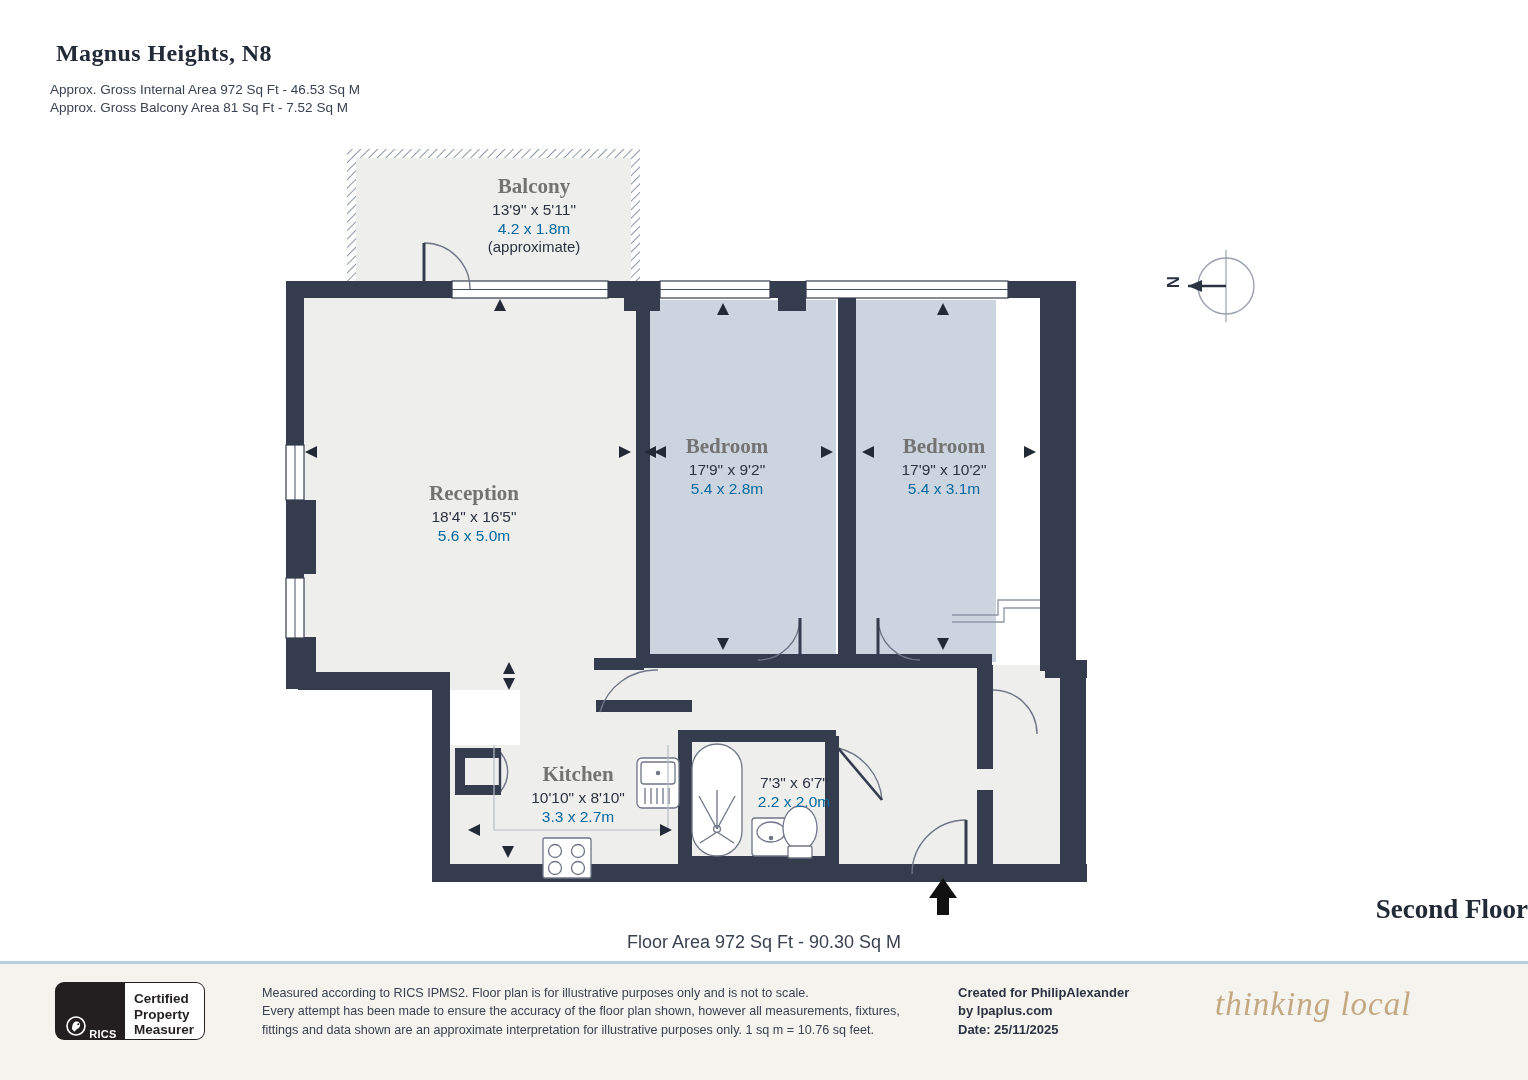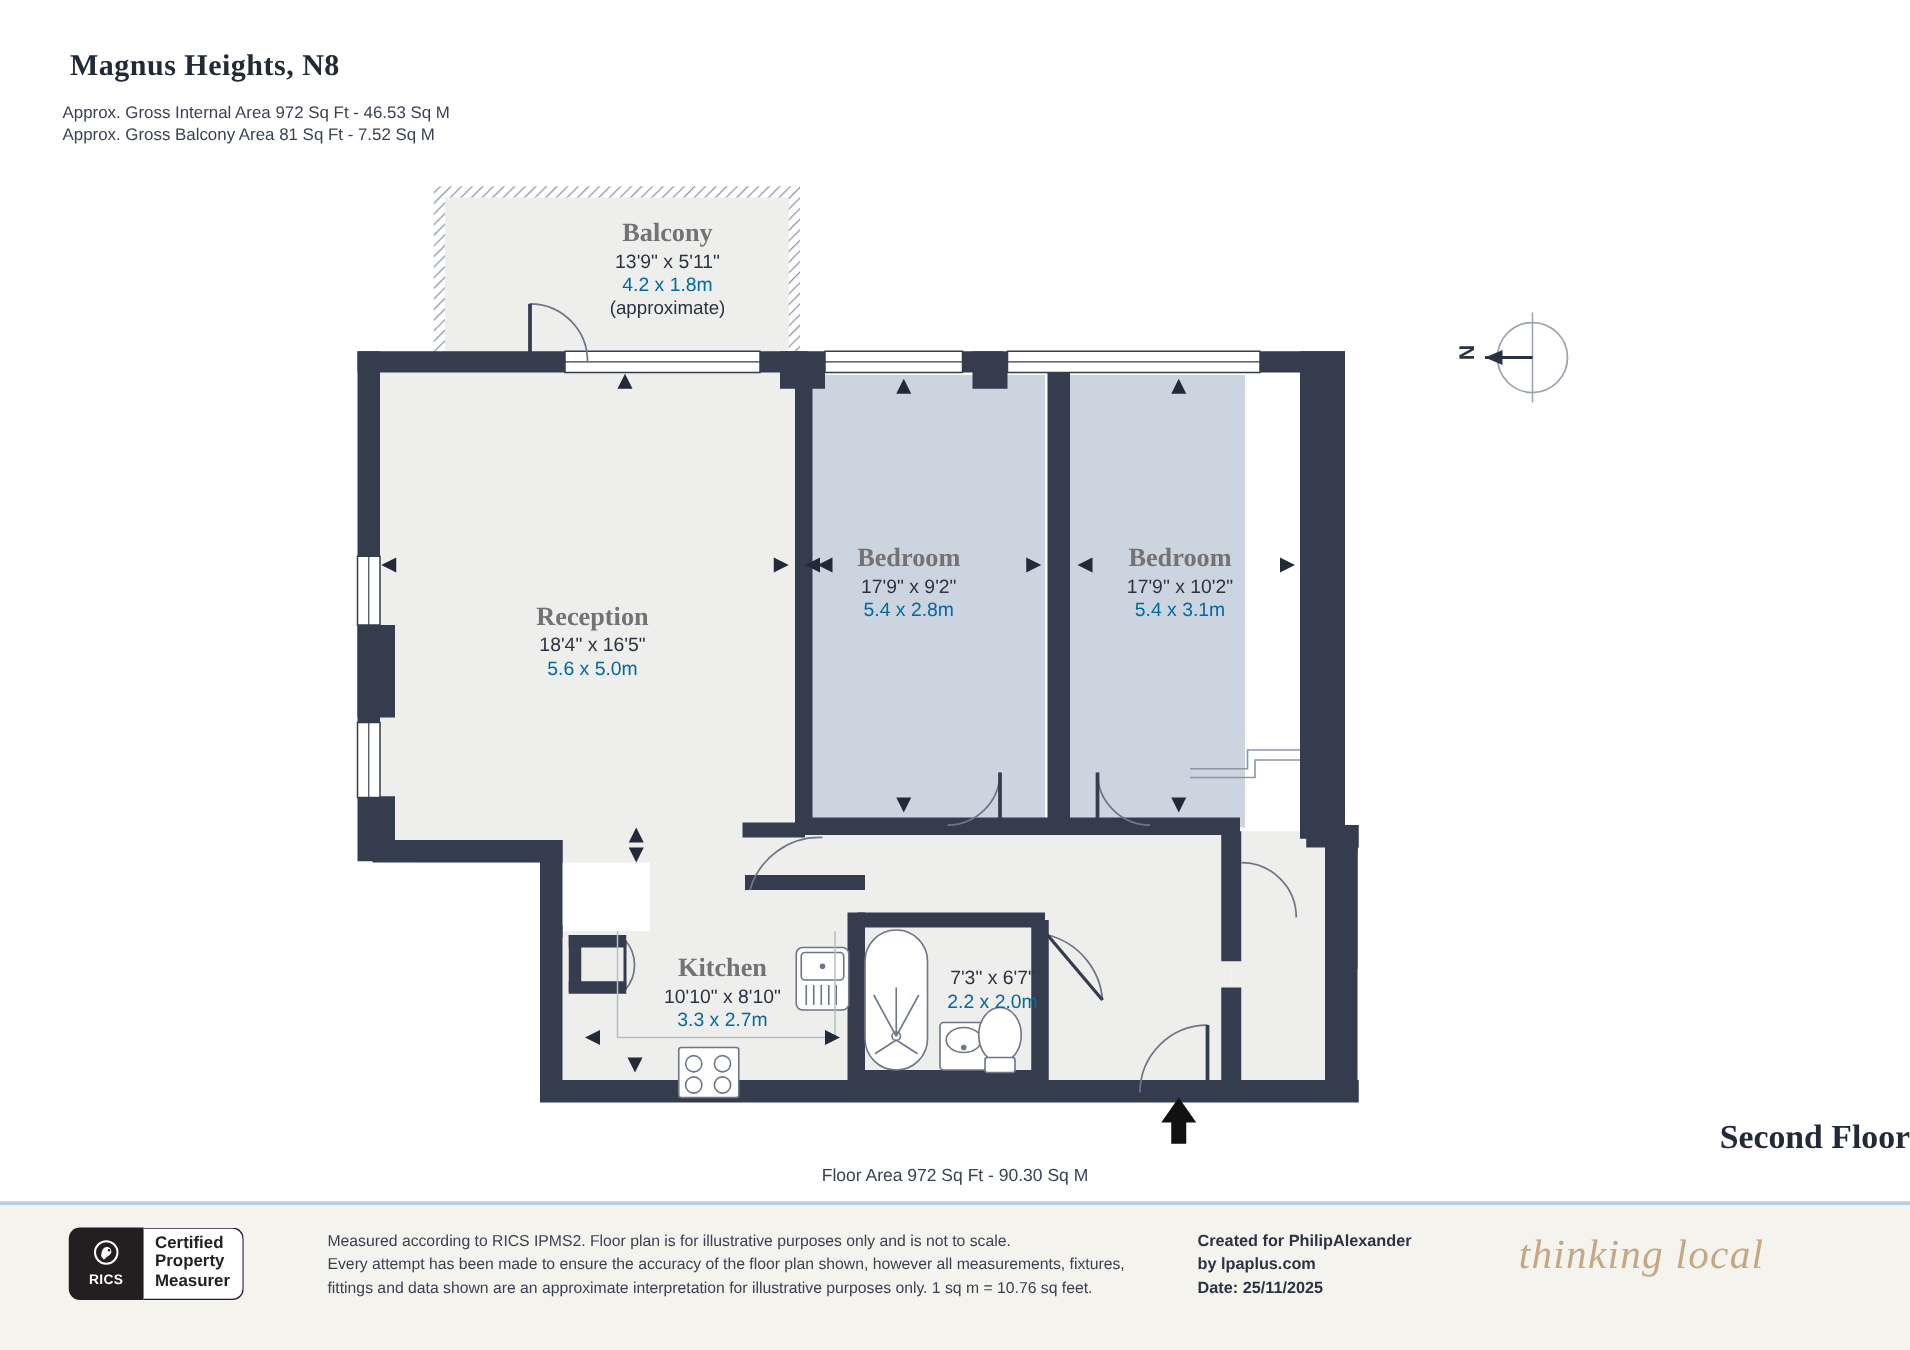--- a/index.html
+++ b/index.html
@@ -36,43 +36,43 @@
   .rlabel .d1{font-size:15.5px;color:#2b3242;display:block;margin-top:1px;}
   .rlabel .d2{font-size:15.5px;color:#0369a1;display:block;}
   .rlabel .d3{font-size:15px;color:#2b3242;display:block;}
 
   .floorname{
     position:absolute;left:0;right:0;top:894px;text-align:right;
     font-family:"Liberation Serif",serif;font-weight:bold;font-size:27px;color:#222a38;
   }
   .floorarea{
     position:absolute;left:0;right:0;top:932px;text-align:center;
-    font-size:14px;color:#3a4252;
+    font-size:18px;color:#3a4252;
   }
 
   
   .compass{position:absolute;left:1168px;top:248px;width:96px;height:76px;}
   .compass .nletter{
     position:absolute;left:0px;top:24px;font-size:17px;font-weight:bold;color:#2b3242;
     transform:rotate(-90deg);transform-origin:center;
   }
 
   
   .divider{position:absolute;left:0;right:0;top:961px;height:3px;background:#b9cfe2;}
   .footer{position:absolute;left:0;right:0;top:964px;bottom:0;background:#f4f3ee;}
 
   .rics{position:absolute;left:55px;top:18px;display:flex;align-items:stretch;height:58px;}
   .rics-badge{
-    width:60px;background:#231f20;border-radius:9px 0 0 9px;
-    display:flex;flex-direction:column;align-items:center;justify-content:center;
+    width:70px;background:#231f20;border-radius:9px 0 0 9px;
+    display:flex;flex-direction:row;align-items:flex-end;justify-content:center;
   }
   .rics-badge .word{color:#fff;font-size:11px;font-weight:bold;letter-spacing:.3px;margin-top:2px;}
   .rics-text{
     border:1.6px solid #231f20;border-left:none;border-radius:0 9px 9px 0;background:#fff;
-    padding:3px 10px 20px 9px;display:flex;flex-direction:column;justify-content:flex-start;
+    padding:3px 10px 2px 9px;display:flex;flex-direction:column;justify-content:flex-end;
     line-height:1.13;
   }
   .rics-text span{font-size:13.5px;font-weight:bold;color:#231f20;}
 
   .disclaimer{position:absolute;left:262px;top:20px;line-height:1.45;}
   .disclaimer div{font-size:12.6px;color:#3a4252;white-space:nowrap;}
 
   .created{position:absolute;left:958px;top:20px;line-height:1.42;}
   .created div{font-size:13px;font-weight:bold;color:#2b3242;white-space:nowrap;}
 

